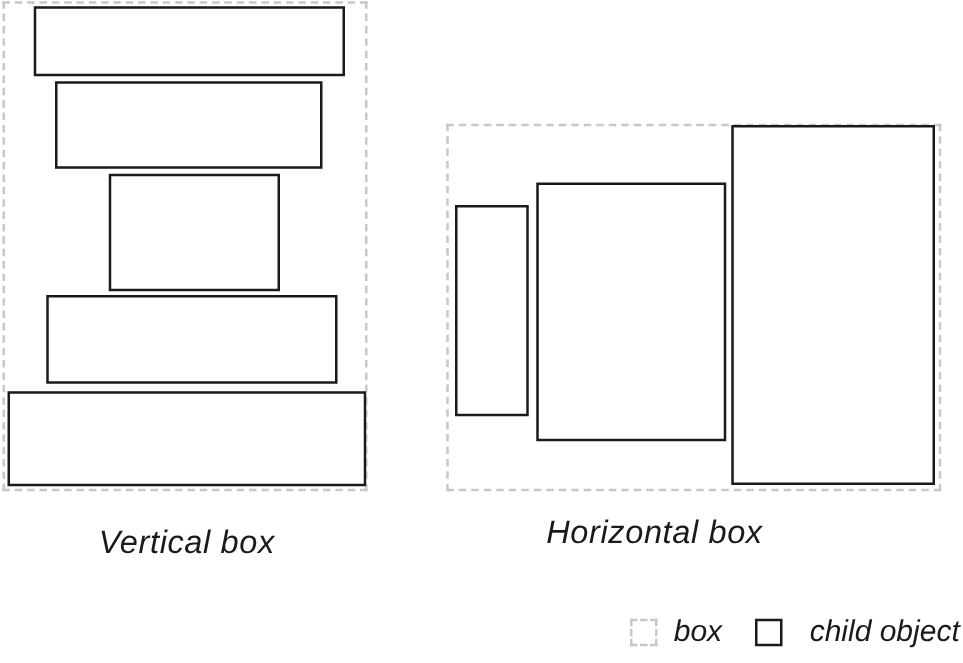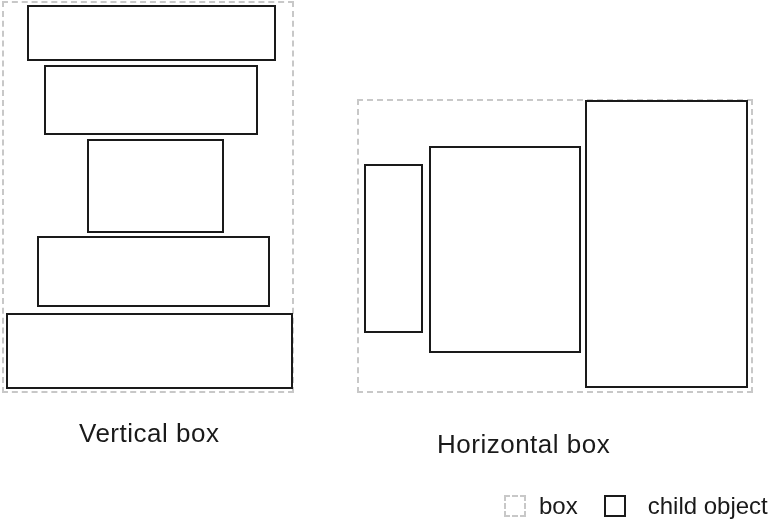--- a/index.html
+++ b/index.html
@@ -7,20 +7,21 @@
     padding: 0;
     background: #ffffff;
   }
   .canvas {
     position: relative;
     width: 770px;
     height: 530px;
     background: var(--bg, #ffffff);
     font-family: "Liberation Sans", sans-serif;
     overflow: hidden;
+    font-style: italic;
   }
   .dashed-container {
     position: absolute;
     box-sizing: border-box;
     border: 2px dashed var(--box-border, #c8c8c8);
     background: transparent;
   }
   .child-rect {
     position: absolute;
     box-sizing: border-box;
@@ -29,21 +30,21 @@
   }
   .diagram-label {
     position: absolute;
     font-size: 26px;
     line-height: 30px;
     color: var(--text, #1a1a1a);
     letter-spacing: 0.5px;
     white-space: nowrap;
   }
   .label-vertical   { left: 79px;  top: 418px; }
-  .label-horizontal { left: 437px; top: 429px; }
+  .label-horizontal { left: 437px; top: 410px; }
   .legend {
     position: absolute;
     left: 504px;
     top: 492px;
     display: flex;
     align-items: center;
     font-size: 24px;
     line-height: 28px;
     color: var(--text, #1a1a1a);
     white-space: nowrap;

